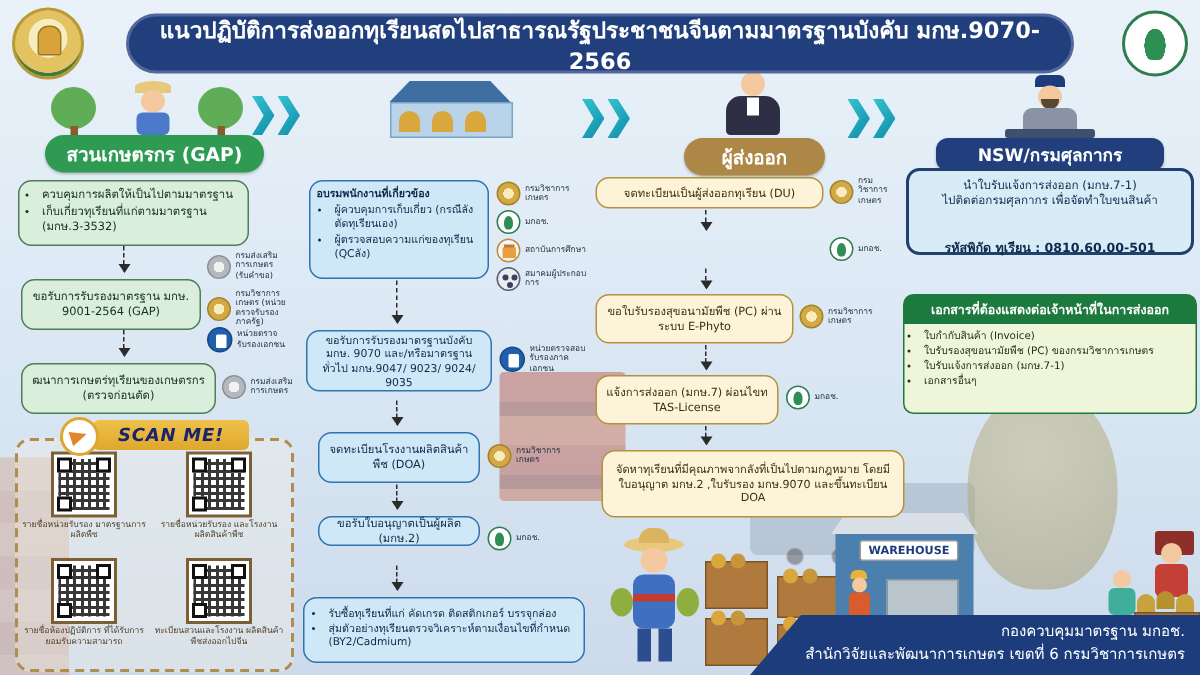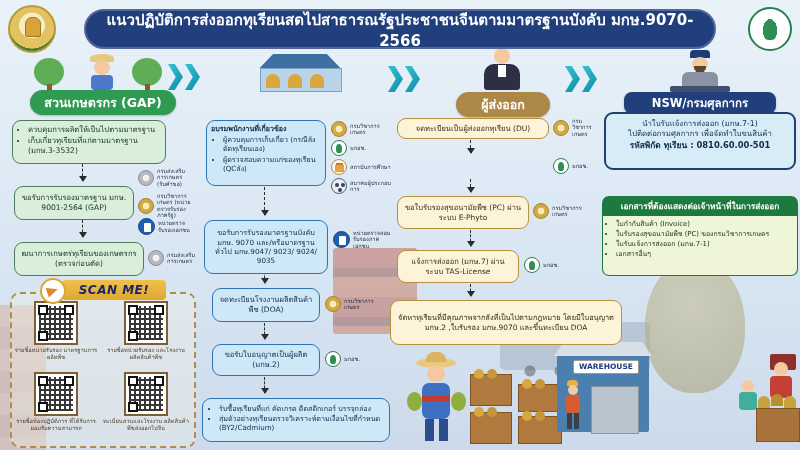--- a/index.html
+++ b/index.html
@@ -213,35 +213,35 @@
   <div class="abs agency" style="left:331px;top:159px;width:60px;">
       <span class="ic ic-school"></span>
       <span>สถาบันการศึกษา</span>
     </div>
   <div class="abs agency" style="left:331px;top:178px;width:60px;">
       <span class="ic ic-people"></span>
       <span>สมาคมผู้ประกอบการ</span>
     </div>
   <div class="abs conn" style="left:264px;top:187px;height:28px;"></div>
 
-  <div class="abs box bx-blue cen" style="left:204px;top:220px;width:124px;height:54px;font-size:7.2px;padding:2px 4px;">ขอรับการรับรองมาตรฐานบังคับ มกษ. 9070 และ/หรือมาตรฐานทั่วไป มกษ.9047/ 9023/ 9024/ 9035</div>
+  <div class="abs box bx-blue cen" style="left:204px;top:220px;width:124px;height:41px;font-size:7.2px;padding:2px 4px;">ขอรับการรับรองมาตรฐานบังคับ มกษ. 9070 และ/หรือมาตรฐานทั่วไป มกษ.9047/ 9023/ 9024/ 9035</div>
   <div class="abs agency" style="left:333px;top:230px;width:58px;">
       <span class="ic ic-doc"></span>
       <span>หน่วยตรวจสอบรับรองภาคเอกชน</span>
     </div>
   <div class="abs conn" style="left:264px;top:267px;height:16px;"></div>
 
   <div class="abs box bx-blue cen" style="left:212px;top:288px;width:108px;height:34px;font-size:7.5px;padding:2px 5px;">จดทะเบียนโรงงานผลิตสินค้าพืช (DOA)</div>
   <div class="abs agency" style="left:325px;top:296px;width:60px;">
       <span class="ic ic-gold"></span>
       <span>กรมวิชาการเกษตร</span>
     </div>
   <div class="abs conn" style="left:264px;top:323px;height:16px;"></div>
 
-  <div class="abs box bx-blue cen" style="left:212px;top:344px;width:108px;height:32px;font-size:7.5px;padding:2px 5px;">ขอรับใบอนุญาตเป็นผู้ผลิต (มกษ.2)</div>
+  <div class="abs box bx-blue cen" style="left:212px;top:344px;width:108px;height:20px;font-size:7.5px;padding:2px 5px;">ขอรับใบอนุญาตเป็นผู้ผลิต (มกษ.2)</div>
   <div class="abs agency" style="left:325px;top:351px;width:50px;">
       <span class="ic ic-acfs"></span>
       <span>มกอช.</span>
     </div>
   <div class="abs conn" style="left:264px;top:377px;height:16px;"></div>
 
   <div class="abs box bx-blue" style="left:202px;top:398px;width:188px;height:44px;font-size:7.1px;padding:3px 4px;">
     <ul class="blist">
       <li>รับซื้อทุเรียนที่แก่ คัดเกรด ติดสติกเกอร์ บรรจุกล่อง</li>
       <li>สุ่มตัวอย่างทุเรียนตรวจวิเคราะห์ตามเงื่อนไขที่กำหนด (BY2/Cadmium)</li>
@@ -268,42 +268,42 @@
     </div>
   <div class="abs conn" style="left:470px;top:179px;height:13px;"></div>
 
   <div class="abs box bx-cream cen" style="left:397px;top:196px;width:132px;height:33px;font-size:7.5px;padding:2px 5px;">ขอใบรับรองสุขอนามัยพืช (PC) ผ่านระบบ E-Phyto</div>
   <div class="abs agency" style="left:533px;top:203px;width:60px;">
       <span class="ic ic-gold"></span>
       <span>กรมวิชาการเกษตร</span>
     </div>
   <div class="abs conn" style="left:470px;top:230px;height:16px;"></div>
 
-  <div class="abs box bx-cream cen" style="left:397px;top:250px;width:122px;height:33px;font-size:7.5px;padding:2px 5px;">แจ้งการส่งออก (มกษ.7) ผ่านระบบ TAS-License</div>
+  <div class="abs box bx-cream cen" style="left:397px;top:250px;width:122px;height:33px;font-size:7.5px;padding:2px 5px;">แจ้งการส่งออก (มกษ.7) ผ่อนไขท TAS-License</div>
   <div class="abs agency" style="left:524px;top:257px;width:40px;">
       <span class="ic ic-acfs"></span>
       <span>มกอช.</span>
     </div>
   <div class="abs conn" style="left:470px;top:284px;height:12px;"></div>
 
-  <div class="abs box bx-cream cen" style="left:390px;top:300px;width:232px;height:45px;font-size:7.4px;padding:2px 6px;">จัดหาทุเรียนที่มีคุณภาพจากลังที่เป็นไปตามกฎหมาย โดยมีใบอนุญาต มกษ.2 ,ใบรับรอง มกษ.9070 และขึ้นทะเบียน DOA</div>
+  <div class="abs box bx-cream cen" style="left:401px;top:300px;width:202px;height:45px;font-size:7.4px;padding:2px 6px;">จัดหาทุเรียนที่มีคุณภาพจากลังที่เป็นไปตามกฎหมาย โดยมีใบอนุญาต มกษ.2 ,ใบรับรอง มกษ.9070 และขึ้นทะเบียน DOA</div>
 
   <div class="abs ill" style="left:670px;top:50px;width:60px;height:42px;">
     <div class="abs" style="left:20px;top:0;width:20px;height:8px;background:#1d3c7c;border-radius:4px 4px 0 0;"></div>
     <div class="abs head" style="left:22px;top:7px;width:16px;height:15px;"></div>
     <div class="abs" style="left:24px;top:16px;width:12px;height:7px;background:#5b4632;border-radius:0 0 6px 6px;"></div>
     <div class="abs" style="left:12px;top:22px;width:36px;height:14px;background:#8a93a6;border-radius:6px 6px 0 0;"></div>
     <div class="abs" style="left:0;top:36px;width:60px;height:6px;background:#3f4f6e;border-radius:2px;"></div>
   </div>
   <div class="abs hdr" style="left:624px;top:92px;width:152px;height:22px;background:#213f7d;font-size:11.5px;border-radius:8px;">NSW/กรมศุลกากร</div>
 
   <div class="abs box bx-navy" style="left:604px;top:112px;width:192px;height:58px;font-size:7.8px;text-align:center;padding:5px 4px;">
     <div>นำใบรับแจ้งการส่งออก (มกษ.7-1)</div>
     <div style="margin-top:0;">ไปติดต่อกรมศุลกากร เพื่อจัดทำใบขนสินค้า</div>
-    <div style="margin-top:1px;font-weight:bold;font-size:8.4px;">รหัสพิกัด ทุเรียน : 0810.60.00-501</div>
+    <div style="margin-top:21px;font-weight:bold;font-size:8.4px;">รหัสพิกัด ทุเรียน : 0810.60.00-501</div>
   </div>
 
   <div class="abs docs-h" style="left:602px;top:196px;width:196px;height:20px;">เอกสารที่ต้องแสดงต่อเจ้าหน้าที่ในการส่งออก</div>
   <div class="abs docs-b" style="left:602px;top:216px;width:196px;height:60px;">
     <ul>
       <li>ใบกำกับสินค้า (Invoice)</li>
       <li>ใบรับรองสุขอนามัยพืช (PC) ของกรมวิชาการเกษตร</li>
       <li>ใบรับแจ้งการส่งออก (มกษ.7-1)</li>
       <li>เอกสารอื่นๆ</li>
     </ul>
@@ -345,14 +345,18 @@
   <div class="abs ill" style="left:712px;top:350px;width:88px;height:100px;">
     <div class="abs" style="left:58px;top:4px;width:26px;height:16px;background:#8e2f2a;border-radius:2px;"></div>
     <div class="abs head" style="left:62px;top:12px;width:14px;height:14px;"></div>
     <div class="abs" style="left:58px;top:26px;width:22px;height:22px;background:#c43f35;border-radius:4px;"></div>
     <div class="abs head" style="left:30px;top:30px;width:12px;height:12px;"></div>
     <div class="abs" style="left:27px;top:42px;width:18px;height:18px;background:#3fae9b;border-radius:4px;"></div>
     <div class="abs" style="left:46px;top:46px;width:12px;height:12px;border-radius:50% 50% 0 0;background:#c9a23e;box-shadow:13px -2px 0 #b8912f,26px 0 0 #c9a23e;"></div>
     <div class="abs" style="left:44px;top:58px;width:44px;height:34px;background:#a9743c;border:1.5px solid #7d5426;box-sizing:border-box;"></div>
   </div>
 
+  <div class="abs footer">
+    <div>กองควบคุมมาตรฐาน มกอช.</div>
+    <div>สำนักวิจัยและพัฒนาการเกษตร เขตที่ 6 กรมวิชาการเกษตร</div>
+  </div>
 
 </div>
 
 </body></html>

